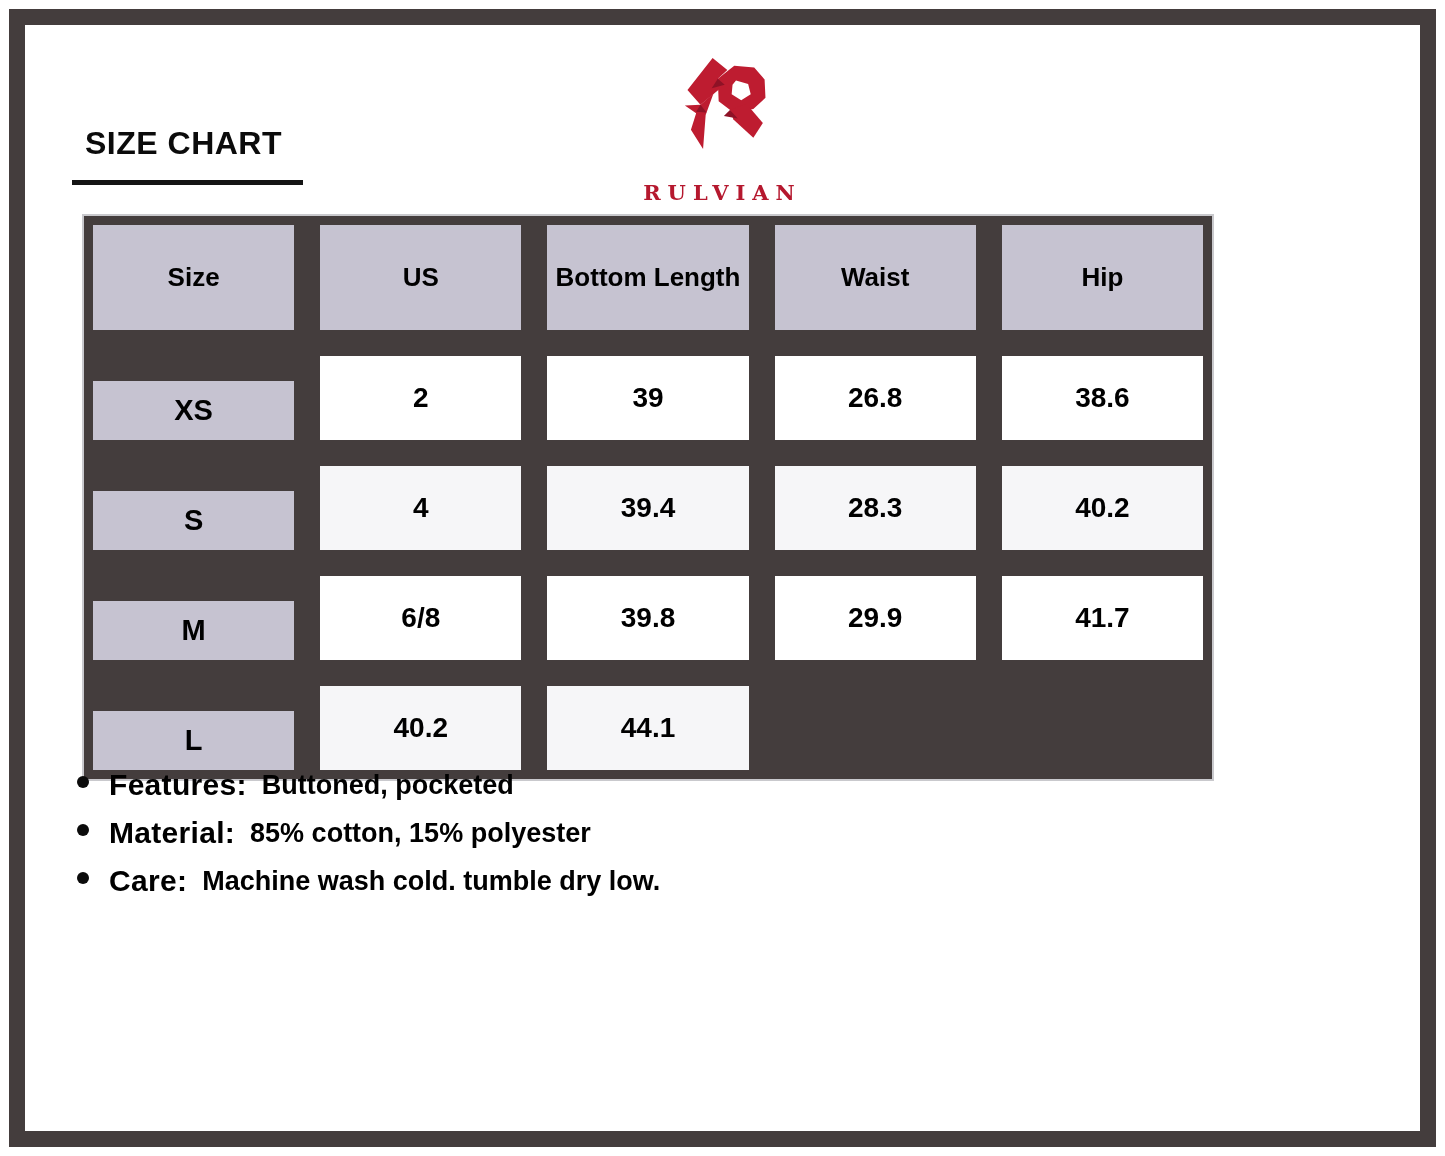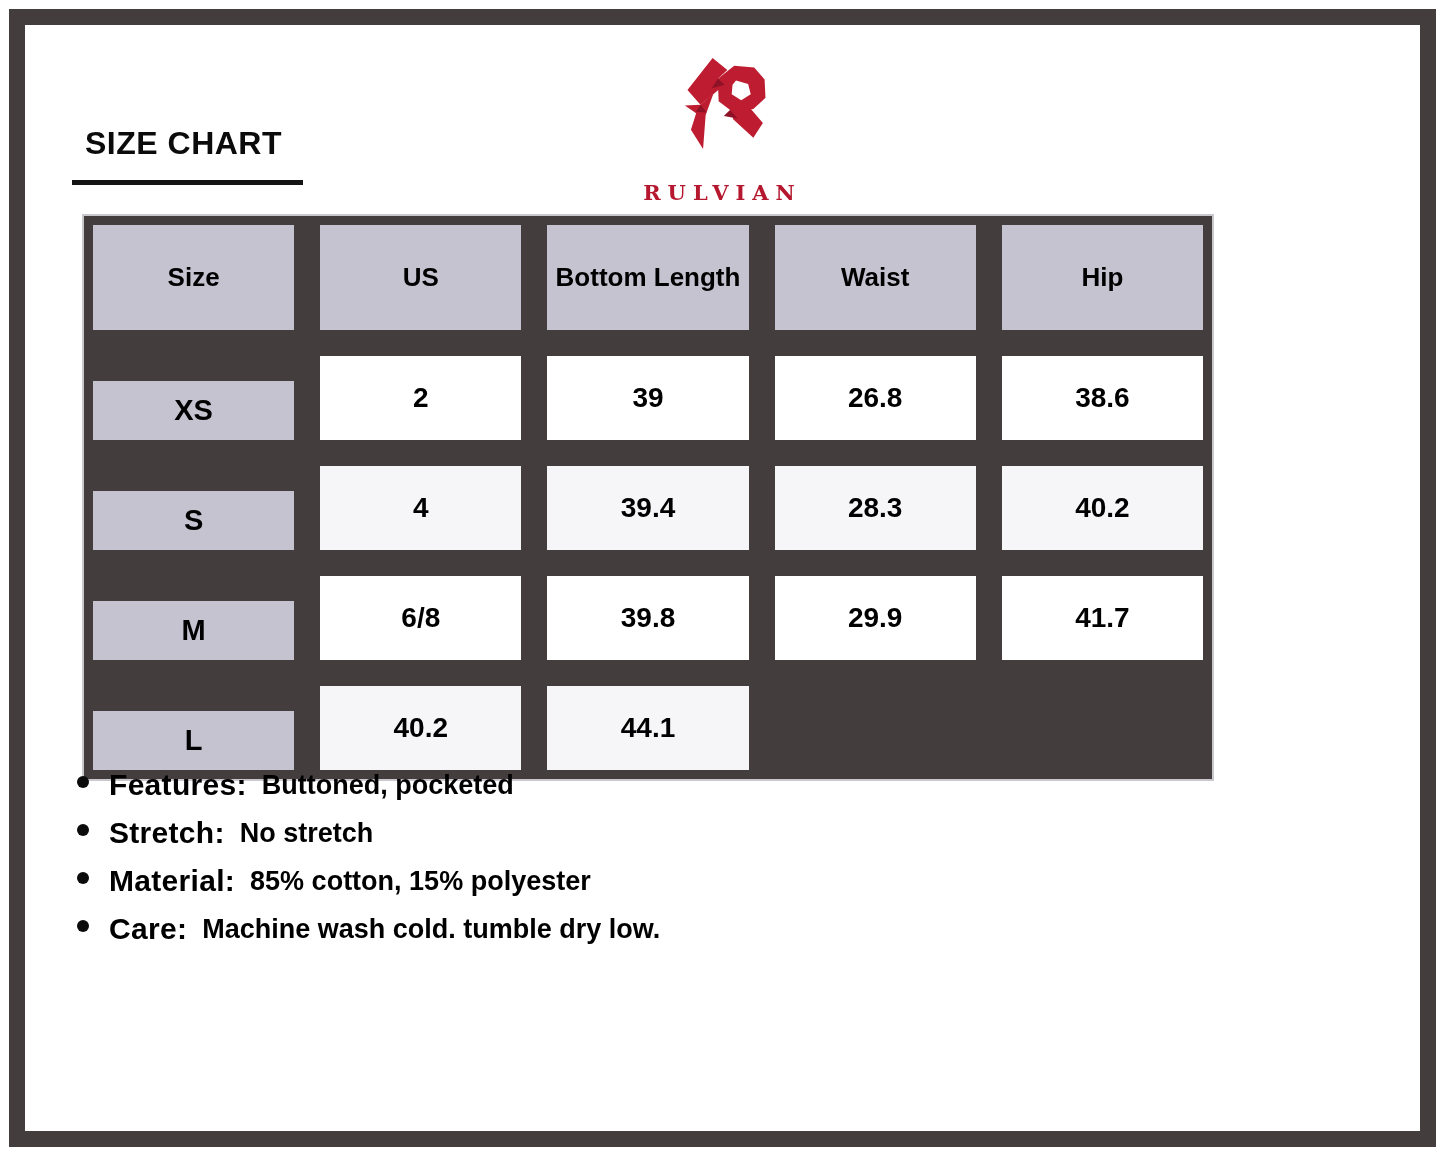--- a/index.html
+++ b/index.html
@@ -159,25 +159,20 @@
   </div>
 
   <ul class="details">
     <li class="detail-item">
       <span class="bullet-dot"></span>
       <span class="detail-label">Features:</span>
       <span class="detail-value">Buttoned, pocketed</span>
     </li>
     <li class="detail-item">
       <span class="bullet-dot"></span>
-      <span class="detail-label">Stretch:</span>
-      <span class="detail-value">No stretch</span>
-    </li>
-    <li class="detail-item">
-      <span class="bullet-dot"></span>
       <span class="detail-label">Material:</span>
       <span class="detail-value">85% cotton, 15% polyester</span>
     </li>
     <li class="detail-item">
       <span class="bullet-dot"></span>
       <span class="detail-label">Care:</span>
       <span class="detail-value">Machine wash cold. tumble dry low.</span>
     </li>
   </ul>
 

